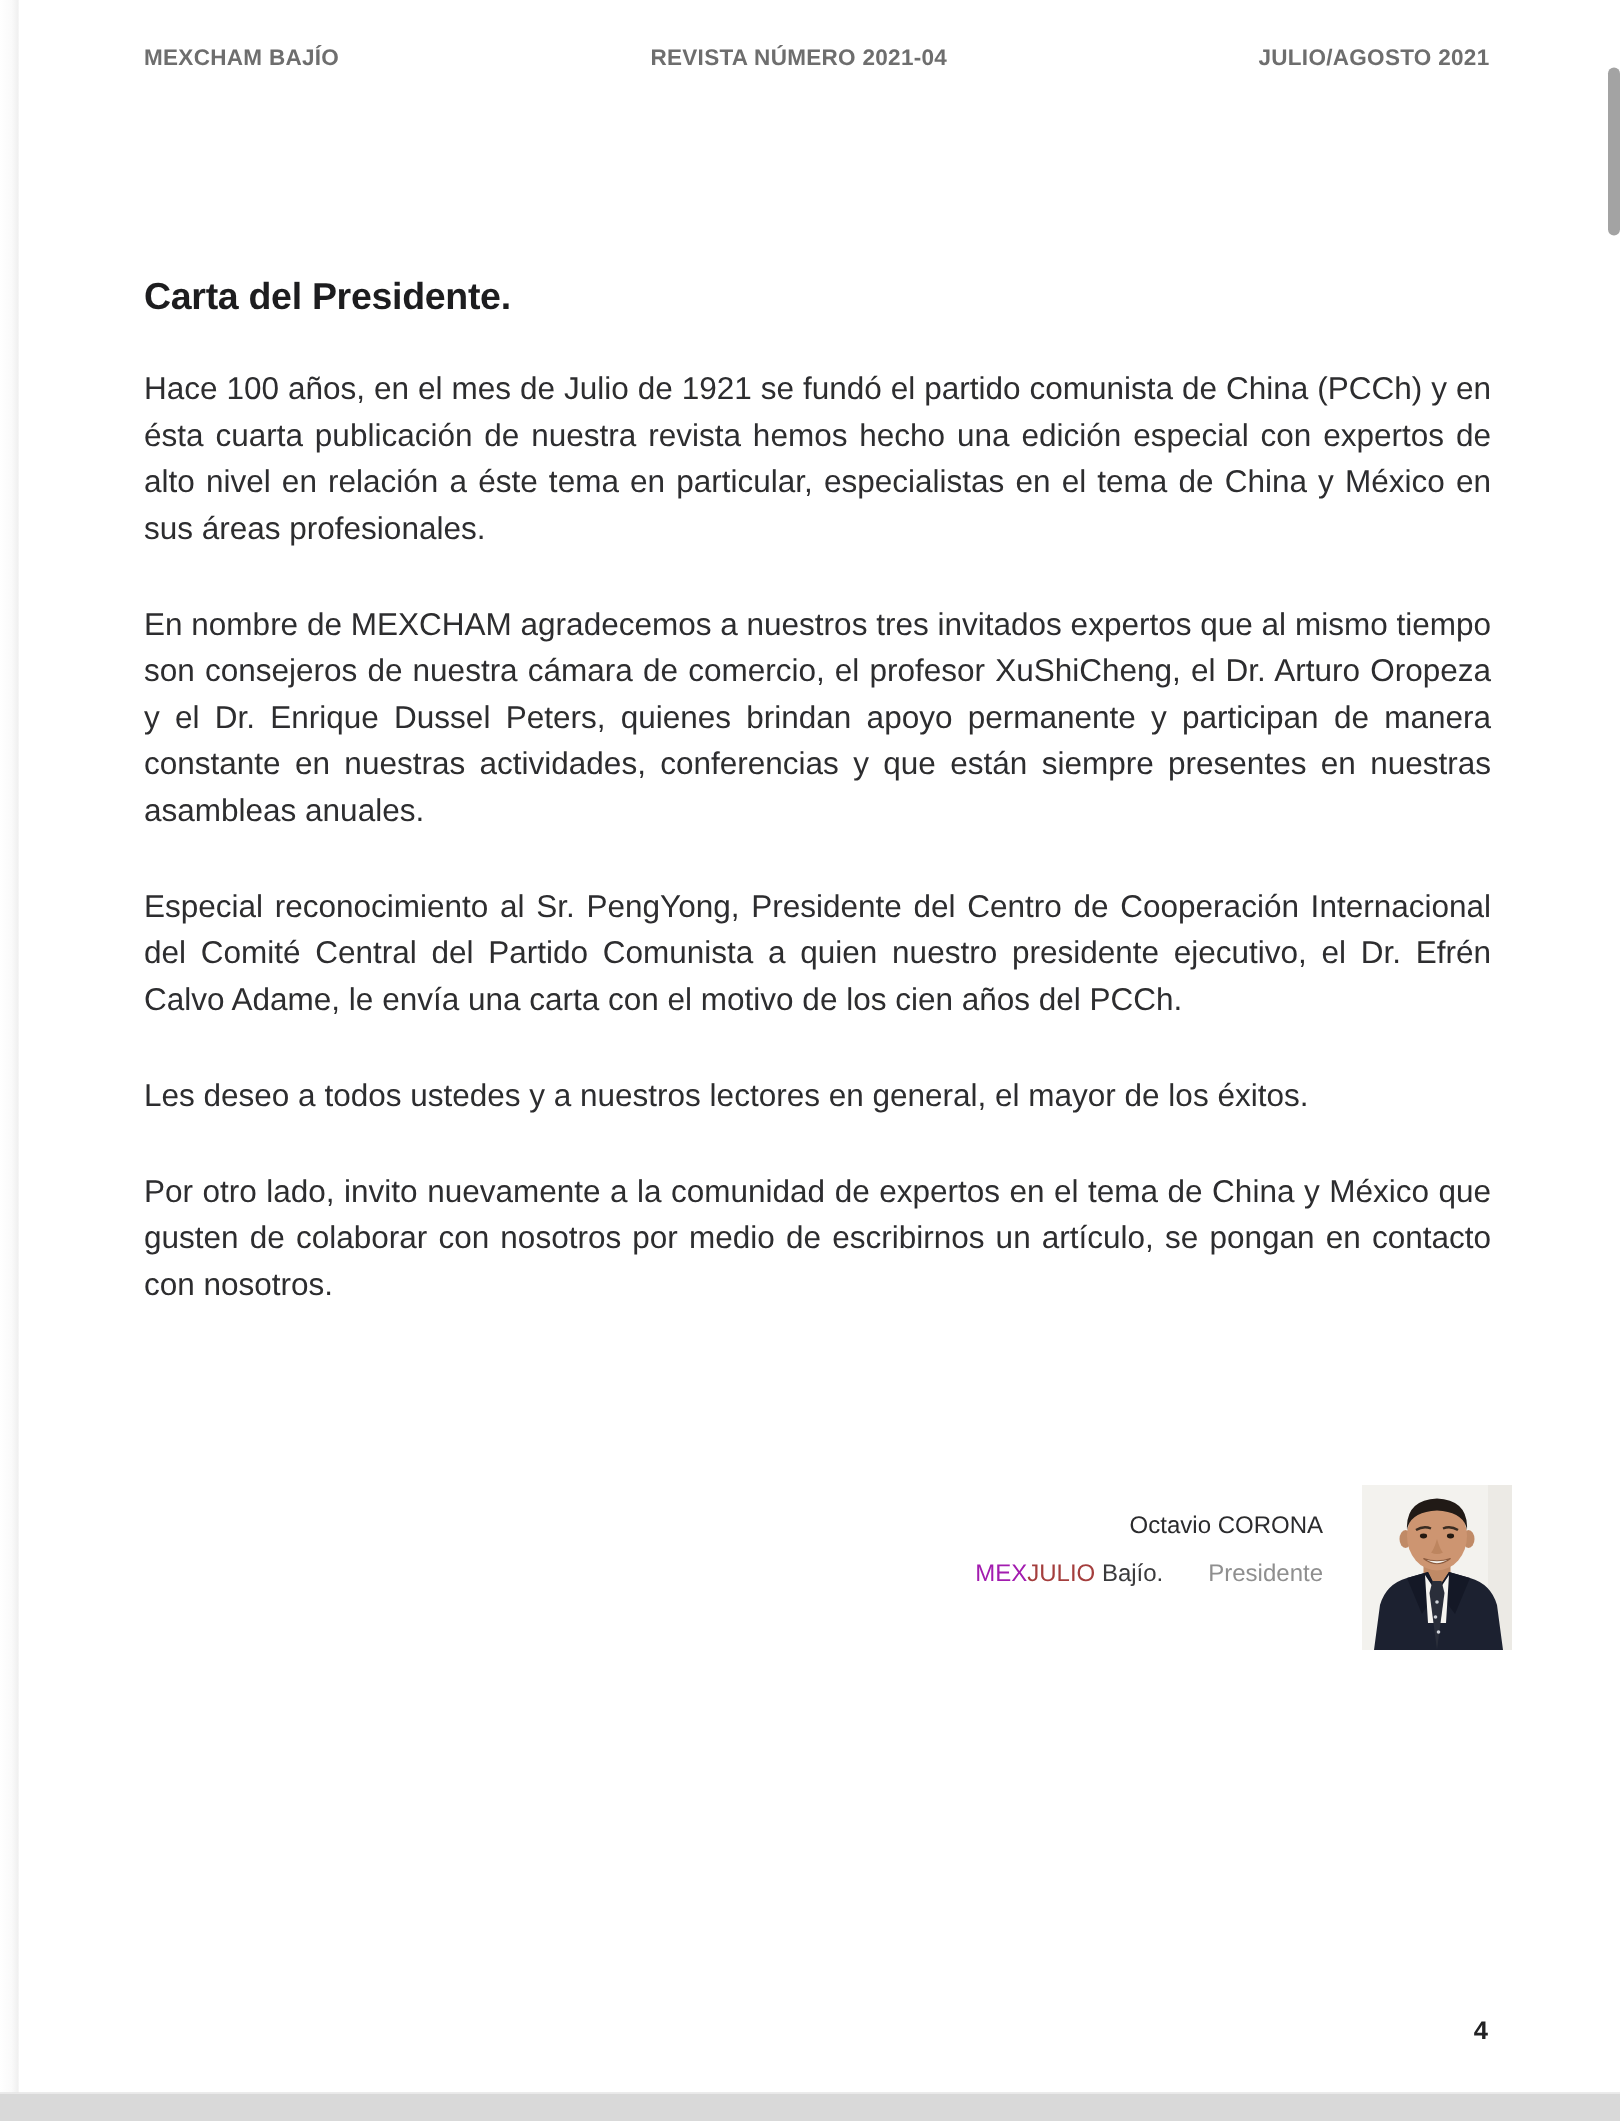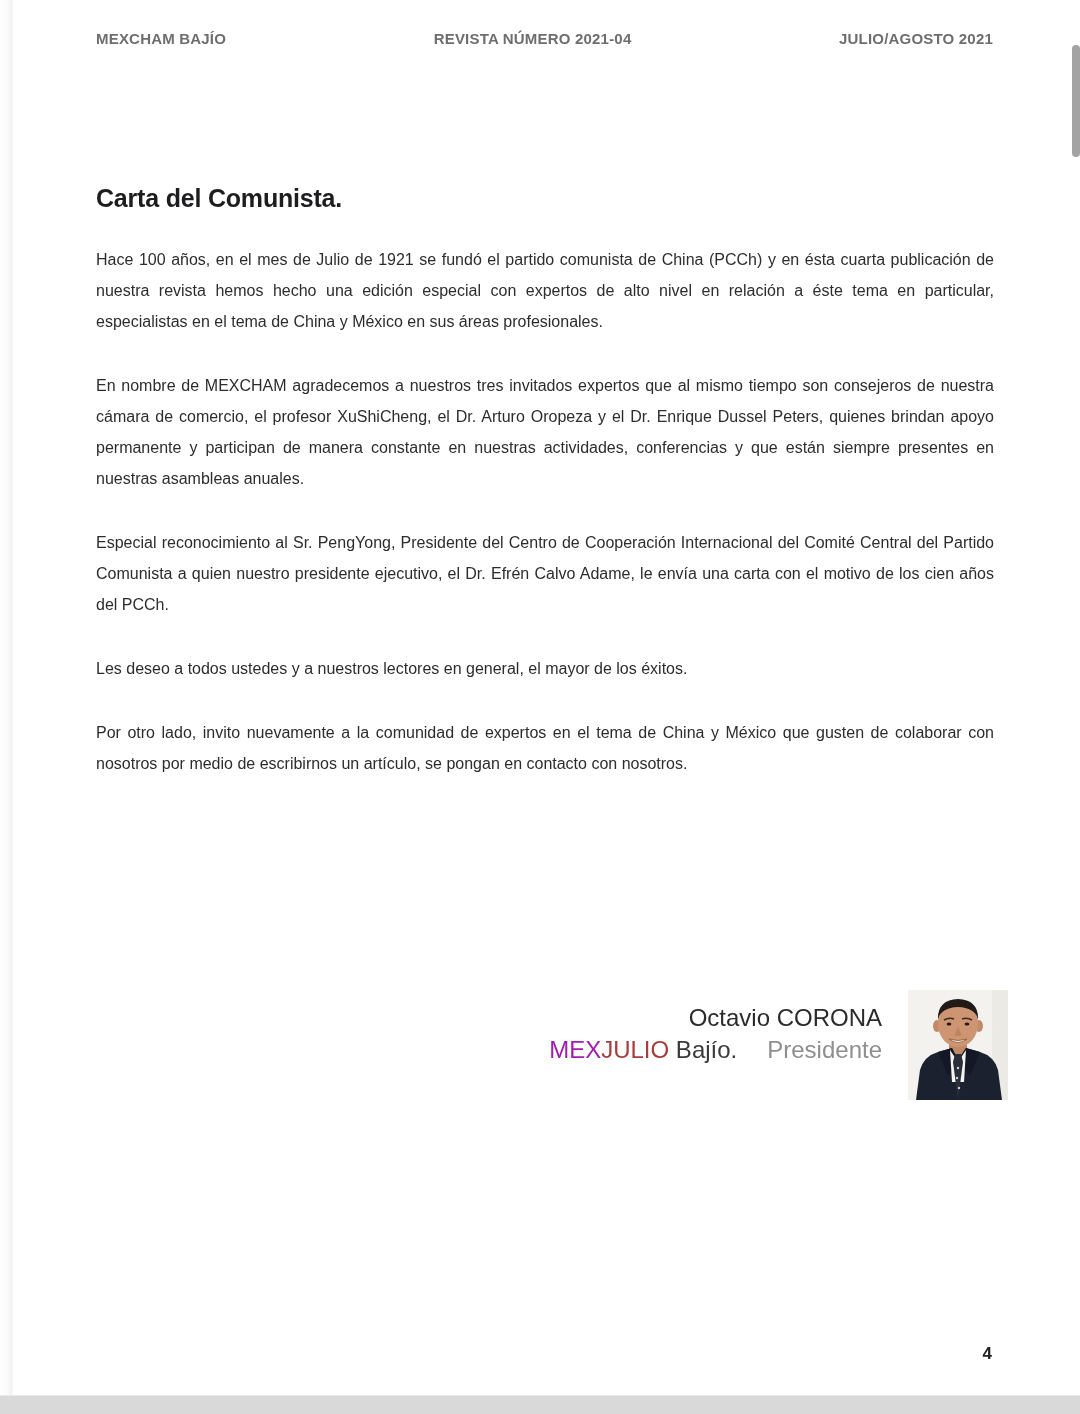--- a/index.html
+++ b/index.html
@@ -33,34 +33,34 @@
     position: absolute;
     top: 184px; left: 96px;
     font-size: 25px; font-weight: 700;
     color: #1d1d1f;
     letter-spacing: -0.2px;
   }
   .body-copy {
     position: absolute;
     top: 244px; left: 96px;
     width: 898px;
-    font-size: 16px; line-height: 31px;
+    font-size: 21px; line-height: 31px;
     color: #2d2d2f;
     text-align: justify;
   }
   .body-copy p { margin-bottom: 33px; }
   .body-copy p:last-child { margin-bottom: 0; }
   .signature {
     position: absolute;
     top: 990px; right: 72px;
     display: flex; align-items: flex-start;
   }
   .sig-text {
     text-align: right;
-    font-size: 24px; line-height: 32px;
+    font-size: 16px; line-height: 32px;
     color: #2b2b2d;
     margin-right: 26px;
     padding-top: 12px;
   }
   .sig-org-green { color: #a21caf; }
   .sig-org-red   { color: #a43e3d; }
   .sig-org-rest  { color: #3a3a3c; }
   .sig-role { color: #8f8f8f; margin-left: 30px; }
   .sig-photo {
     width: 100px; height: 110px;
@@ -94,21 +94,21 @@
 <div class="page">
 
   <div class="page-edge-left"></div>
 
   <div class="masthead">
     <span class="left-slot">MEXCHAM BAJÍO</span>
     <span class="center-slot">REVISTA NÚMERO 2021-04</span>
     <span class="right-slot">JULIO/AGOSTO 2021</span>
   </div>
 
-  <h1 class="doc-title">Carta del Comunista.</h1>
+  <h1 class="doc-title">Carta del Presidente.</h1>
 
   <div class="body-copy">
     <p>Hace 100 años, en el mes de Julio de 1921 se fundó el partido comunista de China (PCCh) y en ésta cuarta publicación de nuestra revista hemos hecho una edición especial con expertos de alto nivel en relación a éste tema en particular, especialistas en el tema de China y México en sus áreas profesionales.</p>
     <p>En nombre de MEXCHAM agradecemos a nuestros tres invitados expertos que al mismo tiempo son consejeros de nuestra cámara de comercio, el profesor XuShiCheng, el Dr. Arturo Oropeza y el Dr. Enrique Dussel Peters, quienes brindan apoyo permanente y participan de manera constante en nuestras actividades, conferencias y que están siempre presentes en nuestras asambleas anuales.</p>
     <p>Especial reconocimiento al Sr. PengYong, Presidente del Centro de Cooperación Internacional del Comité Central del Partido Comunista a quien nuestro presidente ejecutivo, el Dr. Efrén Calvo Adame, le envía una carta con el motivo de los cien años del PCCh.</p>
     <p>Les deseo a todos ustedes y a nuestros lectores en general, el mayor de los éxitos.</p>
     <p>Por otro lado, invito nuevamente a la comunidad de expertos en el tema de China y México que gusten de colaborar con nosotros por medio de escribirnos un artículo, se pongan en contacto con nosotros.</p>
   </div>
 
   <div class="signature">

